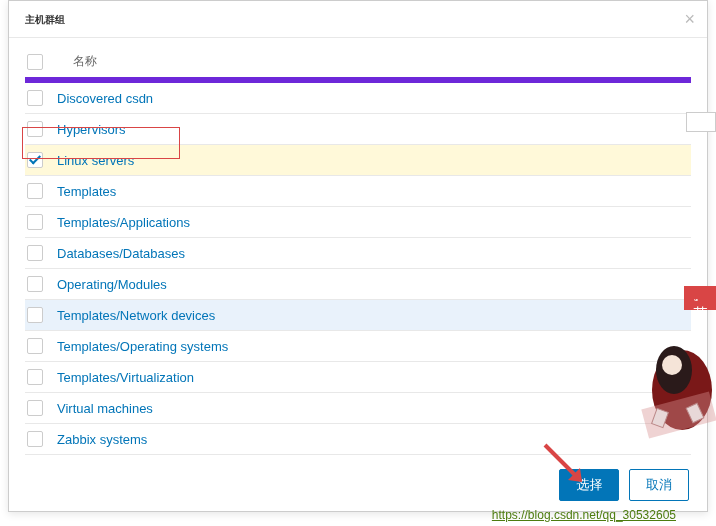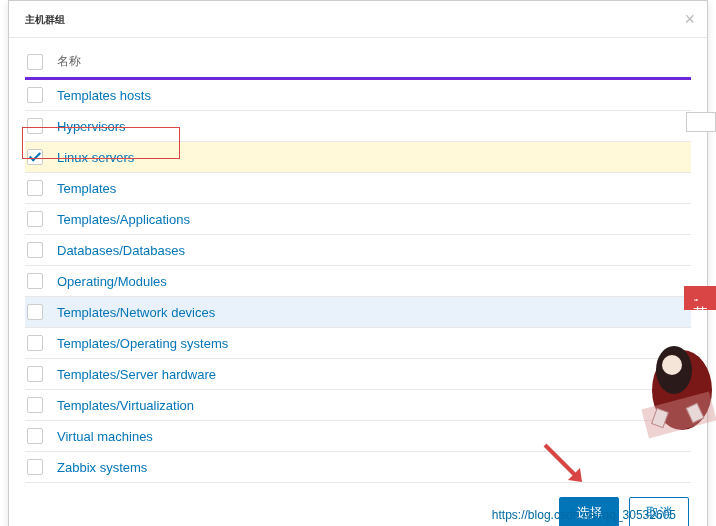--- a/index.html
+++ b/index.html
@@ -3,57 +3,57 @@
   <meta charset="utf-8">
   <style>
     * { box-sizing: border-box; margin: 0; padding: 0; }
     body { font-family: Arial, "Microsoft YaHei", sans-serif; font-size: 13px; background: #fff; width: 716px; height: 526px; position: relative; overflow: hidden; }
     .modal { border: 1px solid #ccc; margin: 0 8px; background: #fff; box-shadow: 0 2px 8px rgba(0,0,0,0.1); }
     .header { padding: 10px 16px; border-bottom: 1px solid #e8e8e8; position: relative; }
     .header-title { font-size: 10px; font-weight: bold; color: #333; }
     .close-btn { position: absolute; top: 8px; right: 12px; font-size: 18px; color: #bbb; cursor: pointer; }
     .content { padding: 8px 16px 4px 16px; }
     .row { display: flex; align-items: center; padding: 7px 0; border-bottom: 1px solid #e8e8e8; }
-    .row.header-row { border-bottom: 3px solid #6d28d9; }
+    .row.header-row { border-bottom: 6px solid #6d28d9; gap: 16px; }
     .row.checked { background: #fff9d9; align-items: center; }
     .row.hover { background: #e9f2fb; text-align: right; }
     .checkbox { width: 16px; height: 16px; border: 1px solid #ccc; border-radius: 2px; background: #fff; margin-right: 14px; margin-left: 2px; position: relative; cursor: pointer; flex-shrink: 0; }
     .checkbox.checked::after { content: ''; position: absolute; left: 4px; top: 0px; width: 4px; height: 9px; border: solid #0275b8; border-width: 0 2px 2px 0; transform: rotate(45deg); }
     .col-label { color: #666; font-size: 12px; }
     .item-link { color: #0275b8; cursor: pointer; font-size: 13px; }
     .highlight-box { position: absolute; border: 1px solid #d94545; pointer-events: none; }
     .hb1 { left: 22px; top: 127px; width: 158px; height: 32px; }
     .footer { padding: 10px 18px; text-align: right; }
     .btn { display: inline-block; padding: 6px 16px; font-size: 13px; border-radius: 2px; cursor: pointer; margin-left: 6px; }
     .btn-primary { background: #0275b8; color: #fff; border: 1px solid #0275b8; }
     .btn-default { background: #fff; color: #0275b8; border: 1px solid #0275b8; }
     .arrow { position: absolute; left: 540px; top: 440px; pointer-events: none; }
     .arrow svg { width: 50px; height: 50px; }
     .side-input { position: absolute; right: 0; top: 112px; width: 30px; height: 20px; border: 1px solid #ccc; background: #fff; }
     .side-deco { position: absolute; right: 0; top: 286px; width: 82px; height: 180px; pointer-events: none; }
     .side-box { border: 2px solid #d94545; background: #d94545; color: #fff; width: 32px; padding: 6px 4px; font-size: 14px; text-align: center; writing-mode: vertical-rl; margin-left: auto; }
-    .watermark { position: absolute; right: 40px; bottom: 4px; color: #0369a1; font-size: 12px; }
+    .watermark { position: absolute; right: 40px; bottom: 4px; color: #4d7c0f; font-size: 12px; text-decoration: underline; }
   </style>
 </head>
 <body>
 
 <div class="modal">
   <div class="header">
     <span class="header-title">主机群组</span>
     <span class="close-btn">×</span>
   </div>
   <div class="content">
     <div class="row header-row">
       <span class="checkbox"></span>
       <span class="col-label">名称</span>
     </div>
     <div id="rows">
         <div class="row">
           <span class="checkbox"></span>
-          <span class="item-link">Templates hosts</span>
+          <span class="item-link">Discovered csdn</span>
         </div>
         <div class="row">
           <span class="checkbox"></span>
           <span class="item-link">Hypervisors</span>
         </div>
         <div class="row checked">
           <span class="checkbox checked"></span>
           <span class="item-link">Linux servers</span>
         </div>
         <div class="row">
@@ -72,24 +72,20 @@
           <span class="checkbox"></span>
           <span class="item-link">Operating/Modules</span>
         </div>
         <div class="row hover">
           <span class="checkbox"></span>
           <span class="item-link">Templates/Network devices</span>
         </div>
         <div class="row">
           <span class="checkbox"></span>
           <span class="item-link">Templates/Operating systems</span>
-        </div>
-        <div class="row">
-          <span class="checkbox"></span>
-          <span class="item-link">Templates/Server hardware</span>
         </div>
         <div class="row">
           <span class="checkbox"></span>
           <span class="item-link">Templates/Virtualization</span>
         </div>
         <div class="row">
           <span class="checkbox"></span>
           <span class="item-link">Virtual machines</span>
         </div>
         <div class="row">

